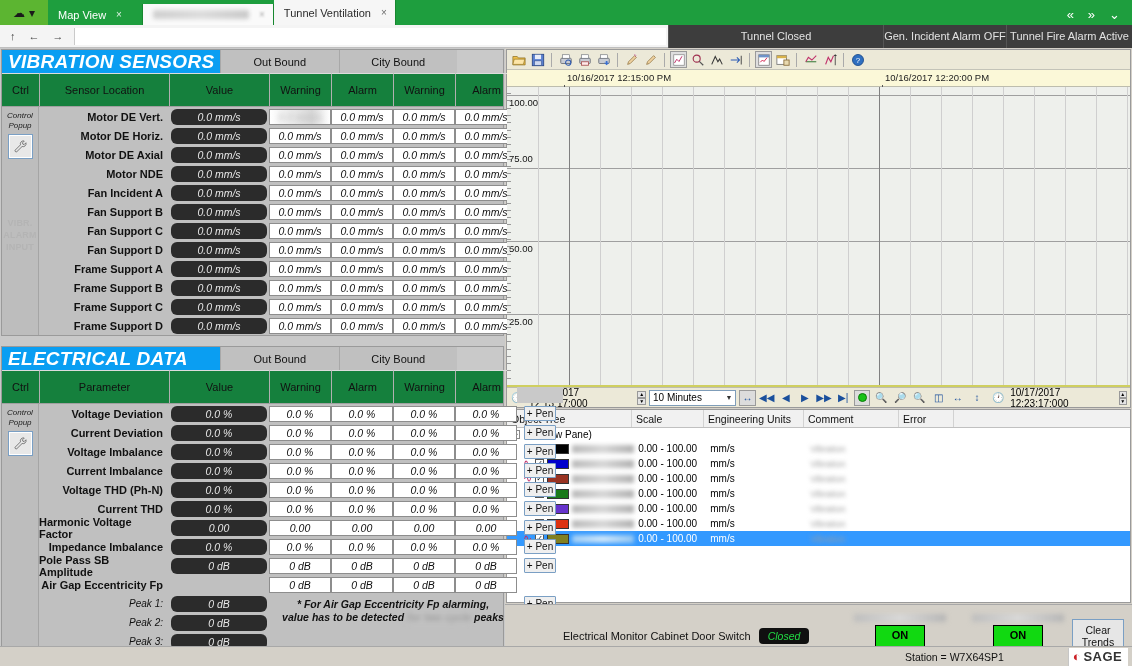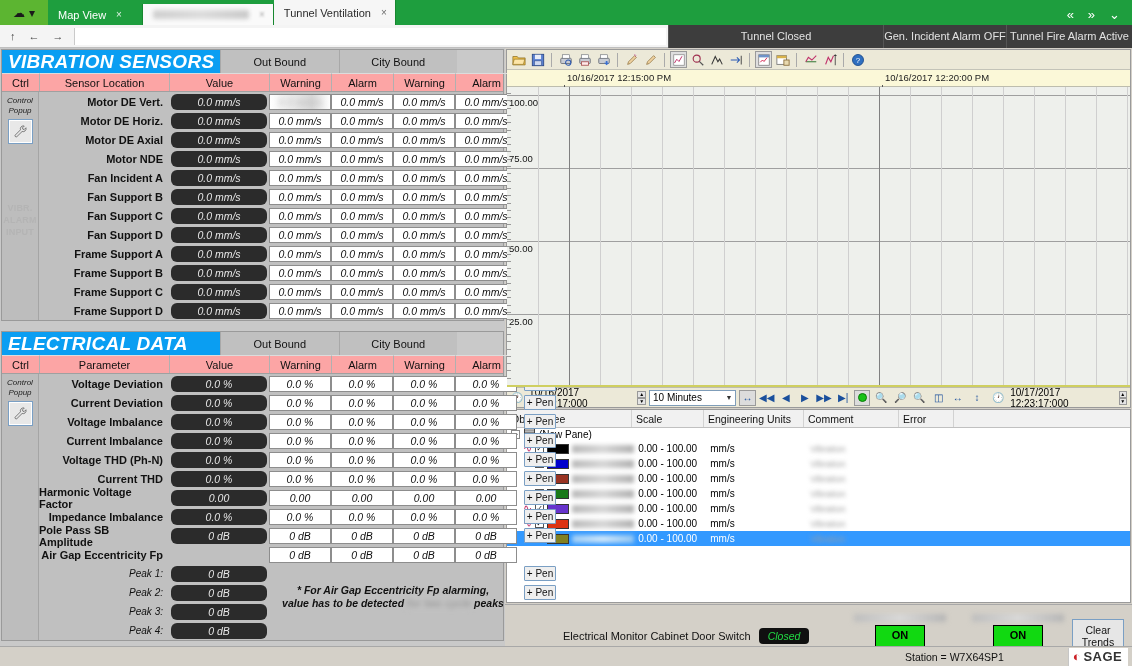--- a/index.html
+++ b/index.html
@@ -56,21 +56,21 @@
   .sectionhead { display:flex; height:23px; }
   .sectiontitle {
     flex:0 0 218px; background:#0a9ef2; color:#fff; font-size:19px; font-weight:bold;
     font-style:italic; letter-spacing:.3px; padding-left:6px; display:flex; align-items:center;
     font-family:"Liberation Sans", sans-serif;
   }
   .boundhead {
     flex:1; display:flex; align-items:center; justify-content:center;
     background:#c0c0c0; border-left:1px solid #a8a8a8; font-size:11px; color:#111;
   }
-  .subhead { display:flex; height:19px; background:#fca5a5; border-bottom:1px solid #a0a0a0; }
+  .subhead { display:flex; height:34px; background:#15803d; border-bottom:1px solid #a0a0a0; }
   .subhead div {
     display:flex; align-items:center; justify-content:center; font-size:11px; color:#111;
     border-left:1px solid #b0b0b0; border-top:1px solid #dcdcdc;
   }
   .c-ctrl { flex:0 0 37px; border-left:none !important; }
   .c-name { flex:0 0 130px; }
   .c-val  { flex:0 0 100px; }
   .c-w1, .c-a1, .c-w2, .c-a2 { flex:0 0 62px; }
   .c-pen  { flex:0 0 46px; border-left:none !important; }
 
@@ -110,21 +110,21 @@
   .lim.blur { color:transparent; background:linear-gradient(90deg,#fff 0%,#e9e9e9 40%,#d8d8d8 70%,#fff 100%); }
   .lim.blur span { filter:blur(2.6px); color:#bbb; }
   .pencol { flex:0 0 46px; display:flex; align-items:center; justify-content:center; }
   .penbtn {
     width:32px; height:15px; font-size:10px; background:#efefef; border:1px solid #7a9fc4;
     display:flex; align-items:center; justify-content:center; color:#111; border-radius:1px;
   }
 
   .footnote {
     font-size:10.5px; font-weight:bold; font-style:italic; text-align:center; color:#111;
-    line-height:13px; padding-top:20px;
+    line-height:13px; padding-top:4px;
   }
   .footnote .redact { filter:blur(2.6px); color:#9a9a9a; background:#c4c4c4; }
 
   
   #right { flex:1; background:#d4d0c8; display:flex; flex-direction:column; }
   #trendbox { margin:1px 1px 0 1px; border:1px solid #9a9a9a; background:#f0f0f0; display:flex; flex-direction:column; }
   #trendtoolbar {
     height:20px; background:#ece9d8; display:flex; align-items:center; gap:2px; padding:0 3px;
     border-bottom:1px solid #c3c3b8;
   }

